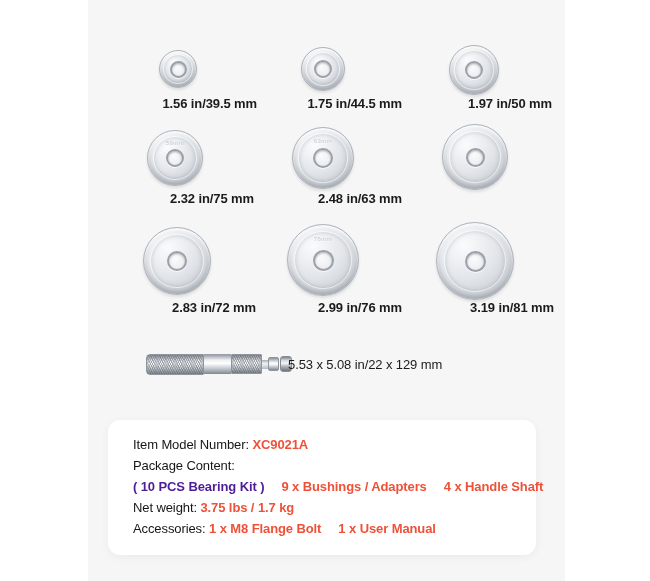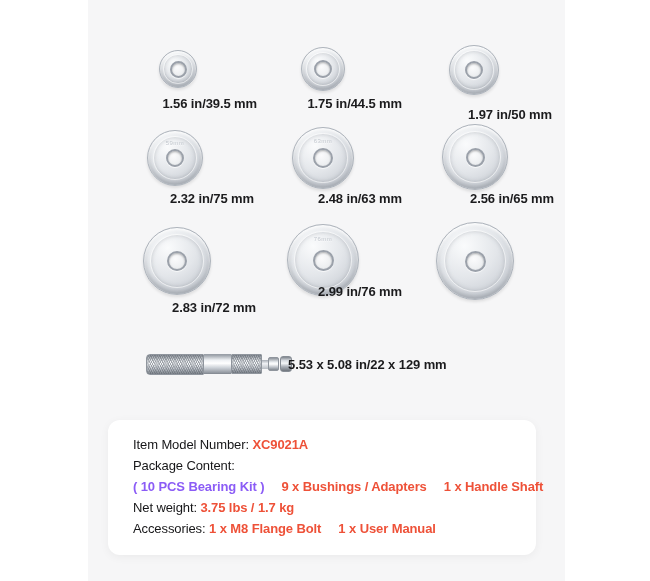--- a/index.html
+++ b/index.html
@@ -66,35 +66,35 @@
     background:linear-gradient(#8d939b, #eceff2 35%, #ffffff 50%, #b9bec5 78%, #81878f);
     border:1px solid #8f959d;
   }
   .seg-nut{
     width:10px; height:14px; margin-left:1px; border-radius:3px;
     background:linear-gradient(#7e848c, #d6dadf 25%, #f4f6f8 45%, #a9aeb6 70%, #6f757d);
     border:1px solid #878d95;
   }
   .shaft-label{
     position:absolute; left:288px; top:357px;
-    font-size:13px; font-weight:700; color:#1b1b1d; letter-spacing:-.1px; white-space:nowrap;
+    font-size:13px; font-weight:400; color:#1b1b1d; letter-spacing:-.1px; white-space:nowrap;
   }
 
   
   .card{
     position:absolute; left:108px; top:420px; width:428px; height:135px;
     background:#ffffff; border-radius:12px;
     box-shadow:0 2px 10px rgba(0,0,0,.05);
     box-sizing:border-box; padding:14px 0 0 25px;
   }
   .card-line{
     font-size:13px; line-height:21px; color:#161618; letter-spacing:-.1px; white-space:nowrap;
   }
   .lab{font-weight:500;}
-  .bold-dark{font-weight:700; color:#8b5cf6;}
+  .bold-dark{font-weight:700; color:#4c1d95;}
   .val{font-weight:700; color:#ee5138;margin-top:12px;}
   .gap{display:inline-block; width:17px;}
 </style>
 </head>
 <body>
 
 <div class="page">
   <div class="canvas">
 
     <div class="disc" style="left:71px; top:50px;  width:36px; height:36px;">
@@ -132,46 +132,46 @@
       <div class="hole" style="width:17px; height:17px;"></div>
     </div>
     <div class="disc" style="left:348px; top:222px; width:76px; height:76px;">
       <span class="marking"></span>
       <div class="hole" style="width:17px; height:17px;"></div>
     </div>
   </div>
 
   <div class="size-label" style="left:97px;  top:96px;">1.56 in/39.5 mm</div>
   <div class="size-label" style="left:242px; top:96px;">1.75 in/44.5 mm</div>
-  <div class="size-label" style="left:392px; top:96px;margin-top:11px;">1.97 in/50 mm</div>
+  <div class="size-label" style="left:392px; top:96px;">1.97 in/50 mm</div>
   <div class="size-label" style="left:94px;  top:191px;">2.32 in/75 mm</div>
   <div class="size-label" style="left:242px; top:191px;">2.48 in/63 mm</div>
-  <div class="size-label" style="left:394px; top:191px;">2.56 in/65 mm</div>
   <div class="size-label" style="left:96px;  top:300px;">2.83 in/72 mm</div>
-  <div class="size-label" style="left:242px; top:284px;">2.99 in/76 mm</div>
+  <div class="size-label" style="left:242px; top:300px;">2.99 in/76 mm</div>
+  <div class="size-label" style="left:394px; top:300px;">3.19 in/81 mm</div>
 
   <div class="shaft">
     <div class="knurl seg-knurl-left"></div>
     <div class="seg-mid"></div>
     <div class="knurl seg-knurl-right"></div>
     <div class="seg-neck"></div>
     <div class="seg-sleeve"></div>
     <div class="seg-nut"></div>
   </div>
   <div class="shaft-label">5.53 x 5.08 in/22 x 129 mm</div>
 
   <div class="card">
     <div class="card-line">
       <span class="lab">Item Model Number: </span><span class="val">XC9021A</span>
     </div>
     <div class="card-line">
       <span class="lab">Package Content:</span>
     </div>
     <div class="card-line">
-      <span class="bold-dark">( 10 PCS Bearing Kit )</span><span class="gap"></span><span class="val">9 x Bushings / Adapters</span><span class="gap"></span><span class="val">1 x Handle Shaft</span>
+      <span class="bold-dark">( 10 PCS Bearing Kit )</span><span class="gap"></span><span class="val">9 x Bushings / Adapters</span><span class="gap"></span><span class="val">4 x Handle Shaft</span>
     </div>
     <div class="card-line">
       <span class="lab">Net weight: </span><span class="val">3.75 lbs / 1.7 kg</span>
     </div>
     <div class="card-line">
       <span class="lab">Accessories: </span><span class="val">1 x M8 Flange Bolt</span><span class="gap"></span><span class="val">1 x User Manual</span>
     </div>
   </div>
 </div>
 

